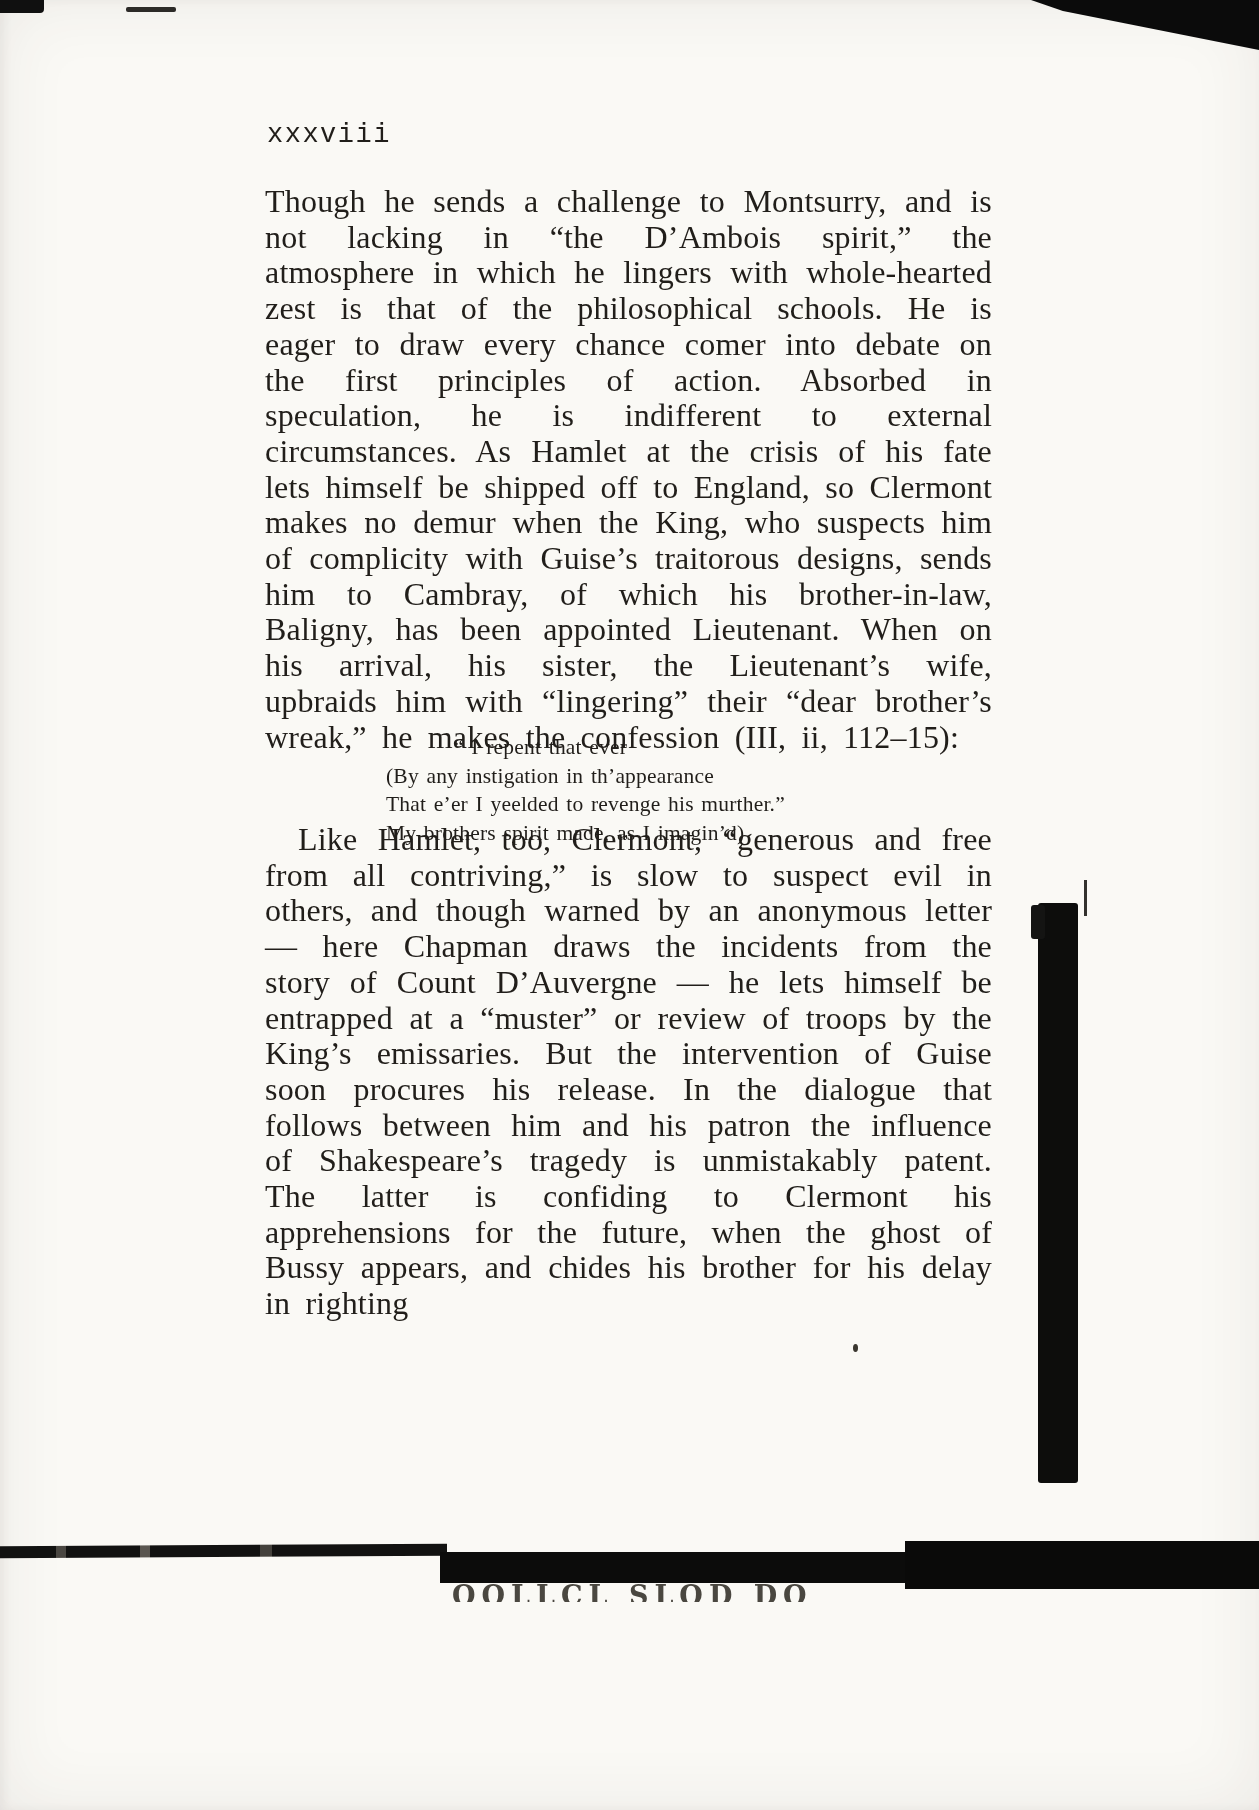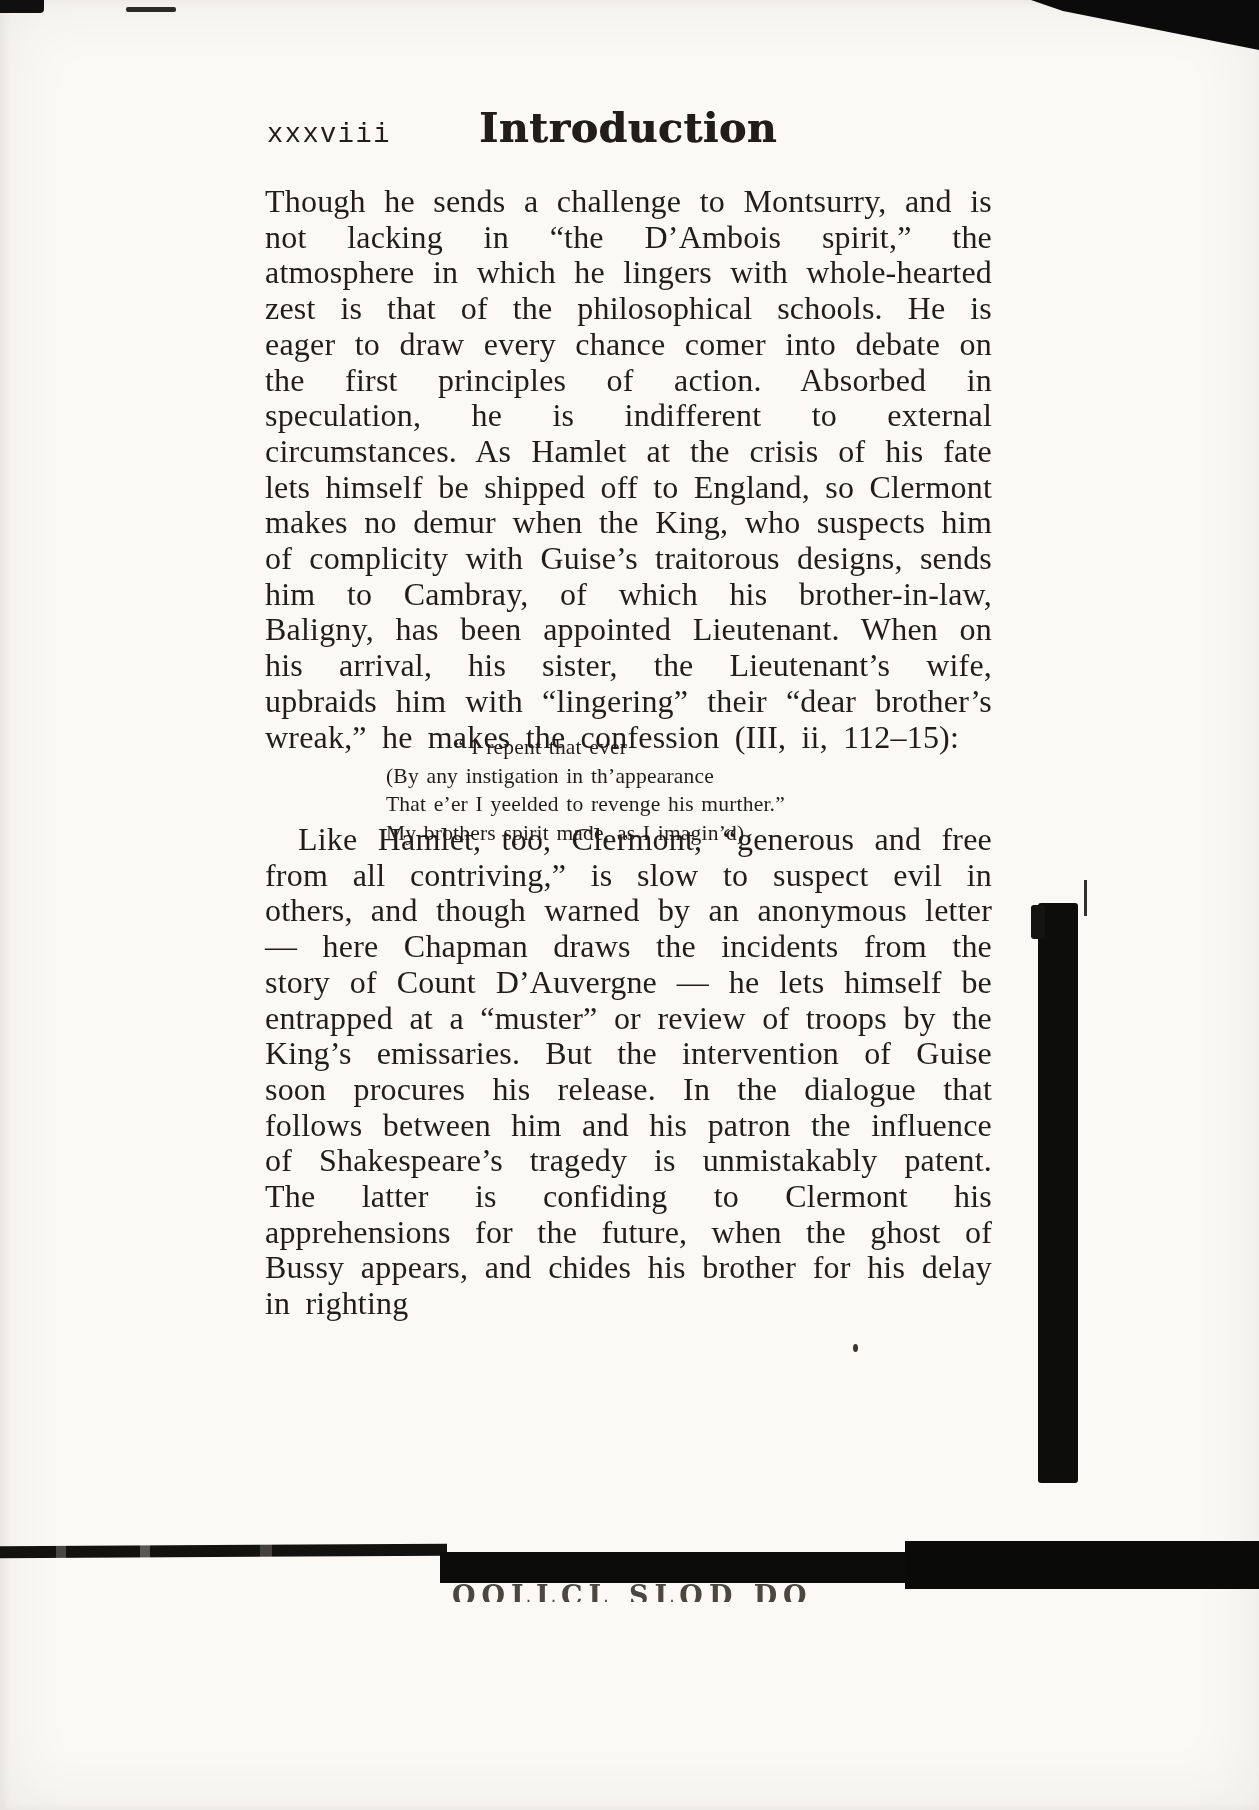--- a/index.html
+++ b/index.html
@@ -103,21 +103,20 @@
     text-decoration: underline;
   }
 </style>
 </head>
 <body>
 
 <div class="scan-vignette"></div>
 
 <div class="header">
   <span class="page-number">xxxviii</span>
-  <span class="page-title">Introduction</span>
 </div>
 
 <p class="para para-1">Though he sends a challenge to Montsurry, and is not lacking in “the D’Ambois spirit,” the atmosphere in which he lingers with whole-hearted zest is that of the philosophical schools.  He is eager to draw every chance comer into debate on the first principles of action. Absorbed in speculation, he is indifferent to external circumstances.  As Hamlet at the crisis of his fate lets himself be shipped off to England, so Clermont makes no demur when the King, who suspects him of complicity with Guise’s traitorous designs, sends him to Cambray, of which his brother-in-law, Baligny, has been appointed Lieutenant.  When on his arrival, his sister, the Lieutenant’s wife, upbraids him with “lingering” their “dear brother’s wreak,” he makes the confession (III, ii, 112–15):</p>
 
 <div class="verse">
   <div class="verse-line verse-line-first">“ I repent that ever</div>
   <div class="verse-line">(By any instigation in th’appearance</div>
   <div class="verse-line">That e’er I yeelded to revenge his murther.”</div>
   <div class="verse-line">My brothers spirit made, as I imagin’d)</div>
 </div>

